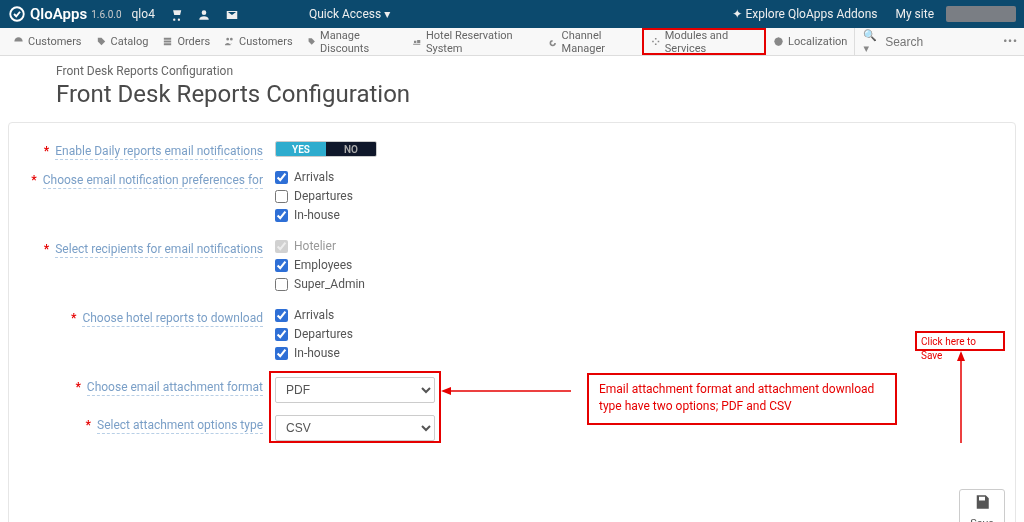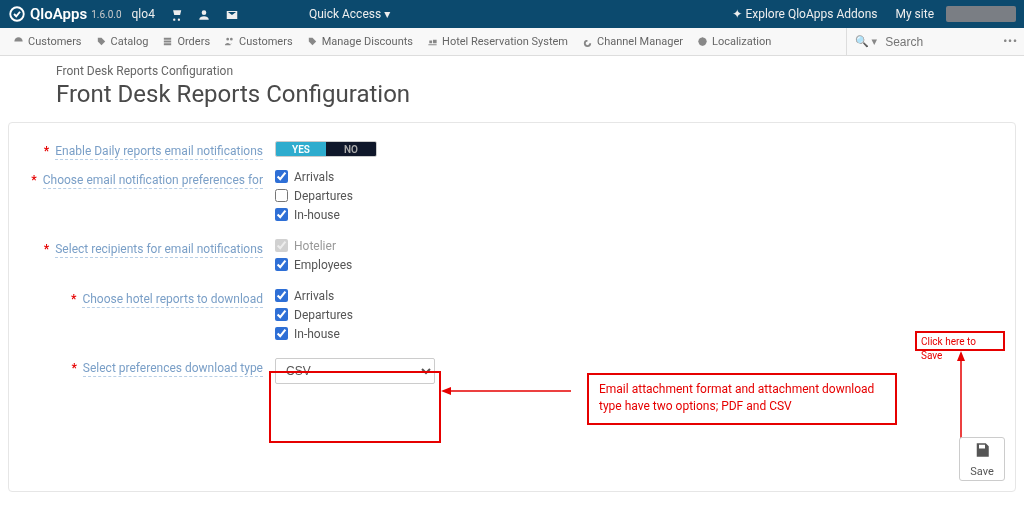--- a/index.html
+++ b/index.html
@@ -44,21 +44,21 @@
   .form-label .lbl-txt { color: #7a9fc7; cursor: help; border-bottom: 1px dashed #b8cfe6; padding-bottom: 1px; }
   .form-control { flex: 1; }
   
   
   .toggle { display: inline-flex; border: 1px solid #ccc; border-radius: 2px; overflow: hidden; height: 16px; }
   .toggle span { display: inline-flex; align-items: center; justify-content: center; width: 50px; font-size: 10px; font-weight: 600; }
   .toggle .yes { background: #2eacce; color: #fff; }
   .toggle .no { background: #0f172a; color: #aaa; }
   
   
-  .chk-line { display: flex; align-items: flex-start; gap: 6px; margin-bottom: 5px; font-size: 12px; color: #555; }
+  .chk-line { display: flex; align-items: flex-end; gap: 6px; margin-bottom: 5px; font-size: 12px; color: #555; }
   .chk-line input { width: 13px; height: 13px; accent-color: #2e6fd6; }
   
   
   select { width: 160px; height: 26px; border: 1px solid #ccc; border-radius: 2px; padding: 0 6px; font-size: 12px; background: #fff; color: #555; }
   
   
   .anno-box { position: absolute; border: 2px solid #e60000; }
   .anno-text { position: absolute; color: #e60000; font-size: 12px; line-height: 1.4; }
   .anno-arrow { position: absolute; }
   
@@ -131,20 +131,26 @@
         <path d="M3 18h18v2H3zM5 10h6v6H5zM13 8h8v8h-8z"></path>
       </svg>
       <span>Hotel Reservation System</span>
     </div>
   <div class="nav-item">
       <svg viewBox="0 0 24 24">
         <path d="M12 4v4a8 8 0 108 8h-4a4 4 0 11-4-4z"></path>
       </svg>
       <span>Channel Manager</span>
     </div>
+  <div class="nav-item nav-highlight">
+      <svg viewBox="0 0 24 24">
+        <path d="M10 3h4v4h-4zM3 10h4v4H3zm14 0h4v4h-4zm-7 7h4v4h-4z"></path>
+      </svg>
+      <span>Modules and Services</span>
+    </div>
   <div class="nav-item">
       <svg viewBox="0 0 24 24">
         <circle cx="12" cy="12" r="9"></circle>
         <path d="M3 12h18M12 3c3 3 3 15 0 18M12 3c-3 3-3 15 0 18" fill="none" stroke="#888"></path>
       </svg>
       <span>Localization</span>
     </div>
   <span class="nav-spacer"></span>
   <div class="search-wrap">
     <span class="srch">🔍 ▾</span>
@@ -192,20 +198,24 @@
     <div class="form-label"><span class="req">*</span><span class="lbl-txt">Select recipients for email notifications</span></div>
     <div class="form-control">
       <label class="chk-line">
           <input type="checkbox" checked="" disabled="" style="">
           <span style="color:#999">Hotelier</span>
         </label>
       <label class="chk-line">
           <input type="checkbox" checked="" style="">
           <span>Employees</span>
         </label>
+      <label class="chk-line">
+          <input type="checkbox" style="">
+          <span>Super_Admin</span>
+        </label>
     </div>
   </div>
 
   <div class="form-row">
     <div class="form-label"><span class="req">*</span><span class="lbl-txt">Choose hotel reports to download</span></div>
     <div class="form-control">
       <label class="chk-line">
           <input type="checkbox" checked="" style="">
           <span>Arrivals</span>
         </label>
@@ -213,23 +223,29 @@
           <input type="checkbox" checked="" style="">
           <span>Departures</span>
         </label>
       <label class="chk-line">
           <input type="checkbox" checked="" style="">
           <span>In-house</span>
         </label>
     </div>
   </div>
 
-
-  <div class="form-row">
-    <div class="form-label"><span class="req">*</span><span class="lbl-txt">Select preferences download type</span></div>
+  <div class="form-row">
+    <div class="form-label"><span class="req">*</span><span class="lbl-txt">Choose email attachment format</span></div>
+    <div class="form-control">
+      <select><option>PDF</option></select>
+    </div>
+  </div>
+
+  <div class="form-row">
+    <div class="form-label"><span class="req">*</span><span class="lbl-txt">Select attachment options type</span></div>
     <div class="form-control">
       <select><option>CSV</option></select>
     </div>
   </div>
 
   <div class="anno-box" style="left:260px; top:248px; width:172px; height:72px;"></div>
 
   <svg class="anno-arrow" style="left:432px; top:260px; width:130px; height:16px;">
     <line x1="130" y1="8" x2="6" y2="8" stroke="#e60000" stroke-width="1.5"></line>
     <polygon points="0,8 10,4 10,12" fill="#e60000"></polygon>

